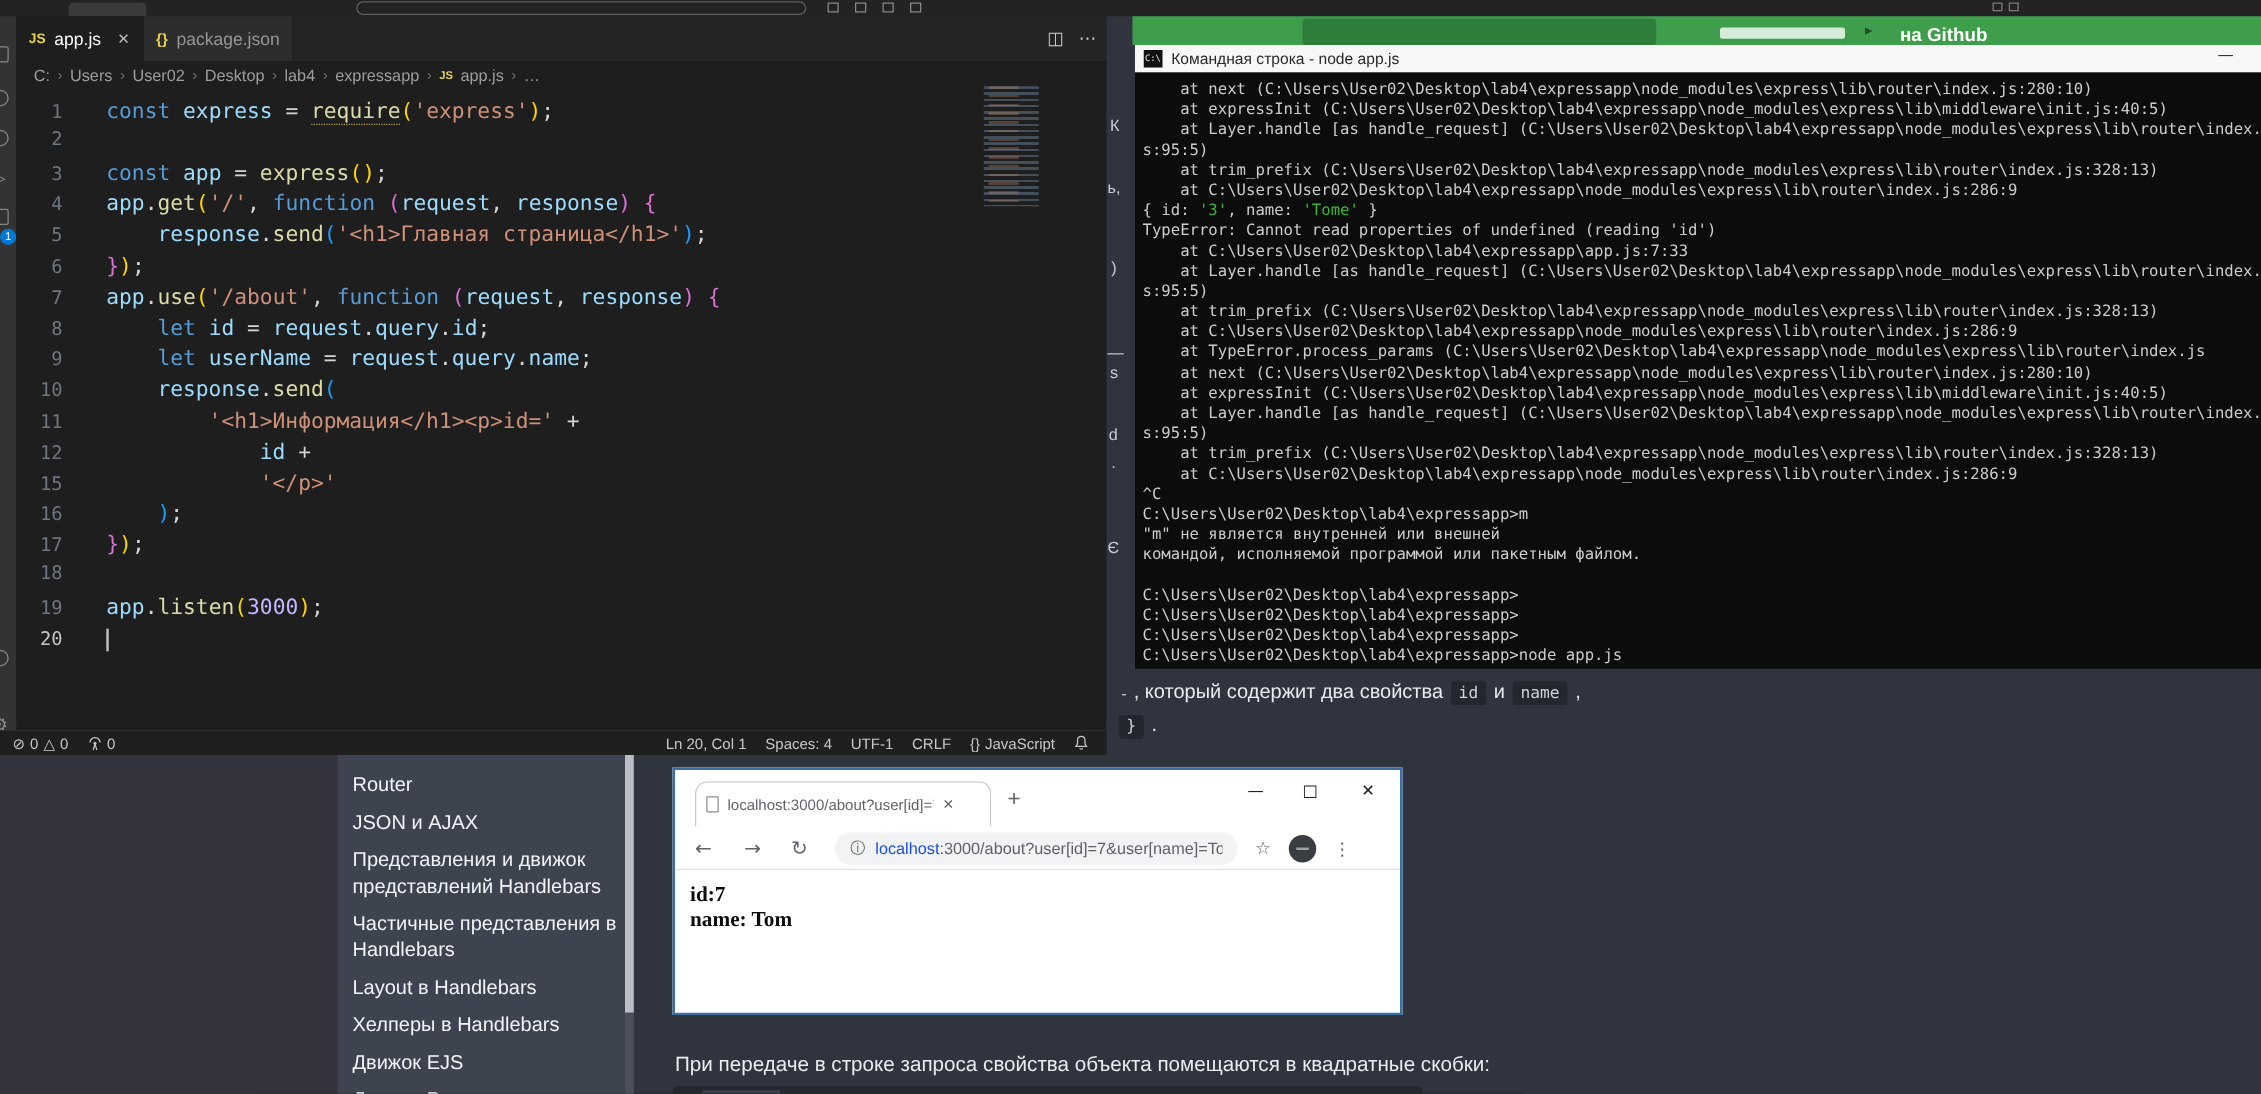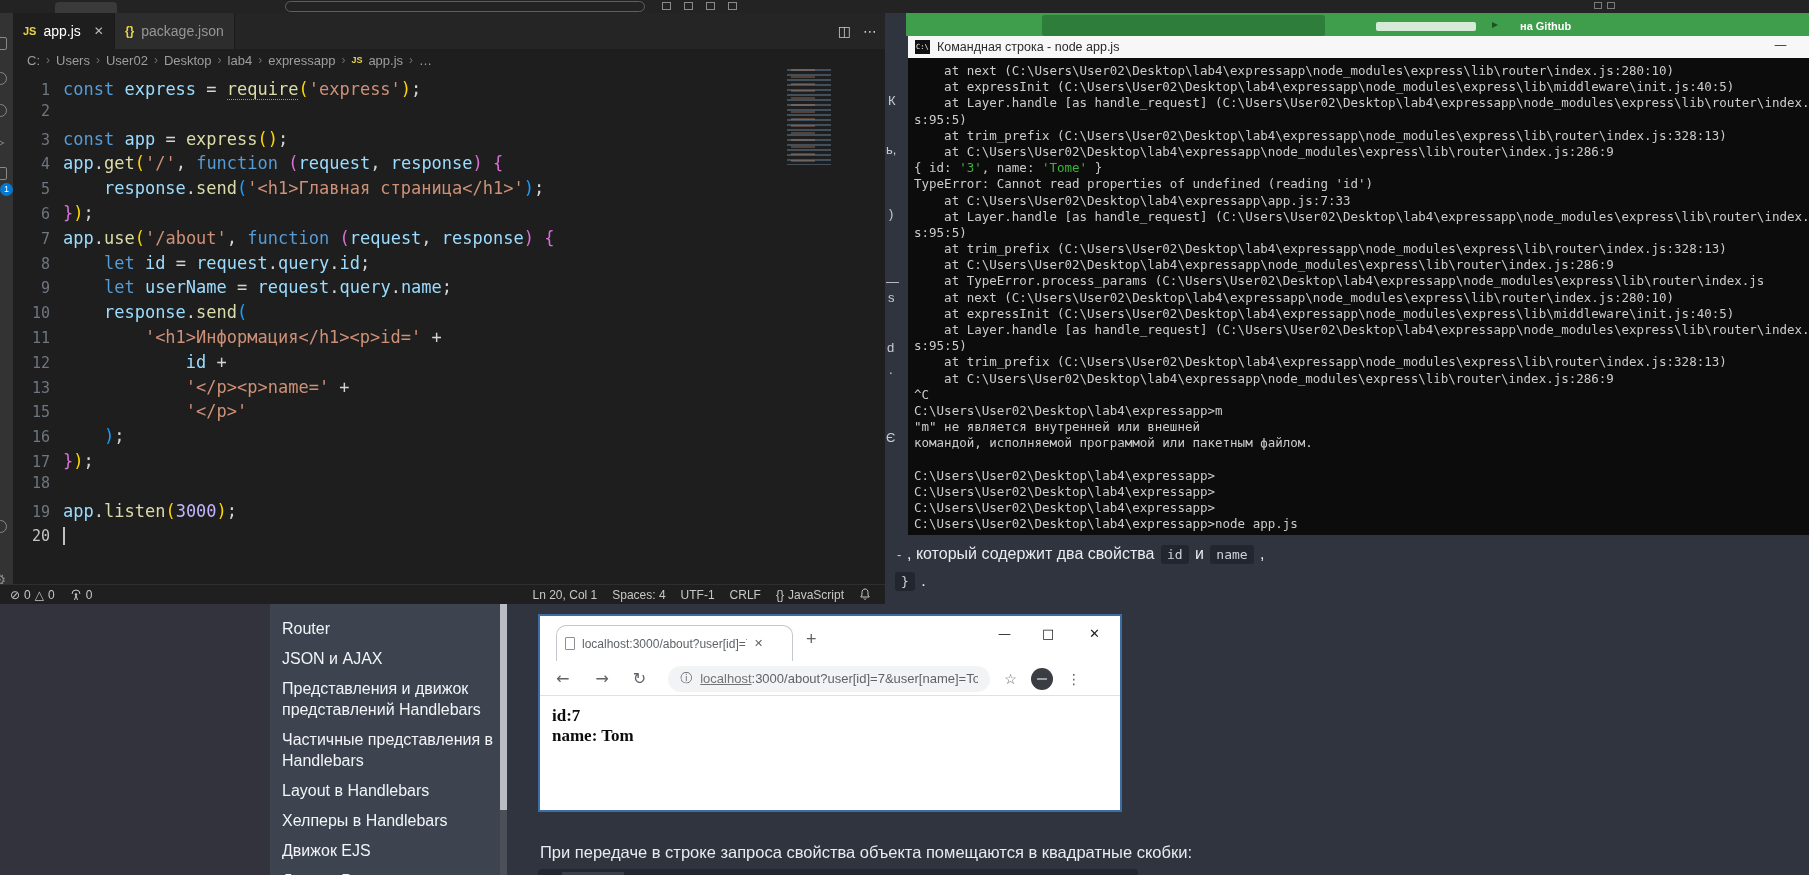--- a/index.html
+++ b/index.html
@@ -13,21 +13,21 @@
   .ts-tab { left:55px; top:2px; width:62px; height:11px; background:#3a3a3a; border-radius:4px 4px 0 0; }
   .ts-search { left:285px; top:1px; width:360px; height:11px; border:1px solid #5f5f5f; border-radius:6px; }
   .ts-ico { top:2px; width:9px; height:8px; border:1px solid #8a8a8a; }
   .ts-ico2 { top:2px; width:8px; height:7px; border:1px solid #7b7b7b; }
 
   
   #github-banner { left:906px; top:13px; width:903px; height:23px; background:#3f9e4b; overflow:hidden; }
   #banner-button { position:absolute; left:136px; top:2px; width:283px; height:21px; background:#2f7d3b; border-radius:3px; }
   #banner-caret { position:absolute; left:586px; top:4px; color:#1e4f26; font-size:12px; }
   #banner-occluded { position:absolute; left:470px; top:9px; width:100px; height:9px; background:rgba(255,255,255,.78); border-radius:2px; }
-  #banner-fragment { position:absolute; left:614px; top:7px; color:#ffffff; font-weight:bold; font-size:11px; }
+  #banner-fragment { position:absolute; left:614px; top:7px; color:#ffffff; font-weight:bold; font-size:15px; }
 
   
   #vscode { left:0; top:13px; width:885px; height:591px; background:#1e1e1e; }
   #activity-bar { position:absolute; left:0; top:0; width:13px; height:591px; background:#333333; overflow:hidden; }
   .ab-glyph { position:absolute; left:-7px; color:#8a8a8a; font-size:15px; }
   .ab-shape { position:absolute; left:-6px; width:13px; height:13px; border:1.5px solid #888; border-radius:50%; }
   .ab-square { border-radius:2px; }
   #activity-badge { position:absolute; left:0px; top:170px; width:13px; height:13px; background:#0078d4; border-radius:50%; color:#fff; font-size:9px; text-align:center; line-height:13px; }
 
   #tab-bar { position:absolute; left:13px; top:0; width:872px; height:36px; background:#252526; display:flex; }
@@ -40,21 +40,21 @@
   #tab-actions { position:absolute; right:8px; top:0; height:36px; display:flex; align-items:center; gap:12px; color:#cccccc; font-size:14px; }
 
   #breadcrumb { position:absolute; left:13px; top:36px; width:872px; height:22px; background:#1e1e1e; display:flex; align-items:center; padding-left:14px; font-size:13px; color:#9d9d9d; gap:6px; white-space:nowrap; }
   .bc-sep { color:#6e6e6e; font-size:12px; }
   .bc-js { color:#e8d44b; font-weight:bold; font-size:9px; }
 
   #editor { position:absolute; left:13px; top:58px; width:872px; height:506px; background:#1e1e1e; overflow:hidden; padding-top:6px; }
   .code-line { display:flex; align-items:baseline; height:24.8px; white-space:pre; }
   .ln { flex:none; width:50px; text-align:right; padding-right:13px; color:#6e7681; font:15px "DejaVu Sans Mono", monospace; }
   .ln-active { color:#c6c6c6; }
-  .lc { font:17px/24.8px "DejaVu Sans Mono", monospace; white-space:pre; }
+  .lc { font:17px/24.8px "DejaVu Sans Mono", monospace; white-space:pre;margin-left:22px; }
   .c-k{color:#569cd6} .c-v{color:#9cdcfe} .c-f{color:#dcdcaa} .c-s{color:#ce9178}
   .c-n{color:#c4b5fd} .c-p{color:#d4d4d4} .c-b1{color:#ffd700} .c-b2{color:#da70d6} .c-b3{color:#179fff}
   .c-fd{color:#dcdcaa; border-bottom:1px dotted rgba(230,200,90,.75);}
   .cursor { display:inline-block; width:2px; height:18px; background:#c0c0c0; vertical-align:text-bottom; }
 
   #minimap { position:absolute; left:787px; top:56px; width:44px; height:96px;
     background:
       repeating-linear-gradient(to bottom, rgba(135,170,200,.35) 0 2px, transparent 2px 5px);
   }
   #minimap::after { content:""; position:absolute; left:4px; top:0; width:24px; height:96px;
@@ -97,21 +97,21 @@
   #bw-tab-title { font-size:12px; color:#5f6368; width:165px; overflow:hidden; white-space:nowrap; }
   #bw-tab-close { color:#5f6368; font-size:11px; }
   #bw-newtab { position:absolute; left:266px; top:13px; font-size:18px; color:#5f6368; }
   .bw-ctrl { position:absolute; top:10px; font-size:13px; color:#202124; font-family:"DejaVu Sans", sans-serif; }
   #bw-toolbar { position:absolute; left:0; top:46px; width:580px; height:34px; display:flex; align-items:center; border-bottom:1px solid #dfe1e5; }
   .bw-nav { color:#5f6368; font-size:16px; font-family:"DejaVu Sans", sans-serif; }
   #bw-back { margin-left:16px; } #bw-fwd { margin-left:26px; } #bw-reload { margin-left:24px; }
   #bw-pill { margin-left:22px; width:322px; height:26px; background:#f1f3f4; border-radius:14px; display:flex; align-items:center; padding:0 12px; gap:8px; }
   #bw-info { color:#5f6368; font-size:12px; }
   #bw-url { font-size:13px; white-space:nowrap; overflow:hidden; }
-  #bw-url .host { color:#737373;text-decoration:underline; } #bw-url .rest { color:#5f6368; }
+  #bw-url .host { color:#1d4ed8; } #bw-url .rest { color:#5f6368; }
   #bw-star { margin-left:14px; color:#5f6368; font-size:14px; font-family:"DejaVu Sans", sans-serif; }
   #bw-avatar { margin-left:14px; width:22px; height:22px; border-radius:50%; background:#3a3d41; position:relative; }
   #bw-avatar::after { content:""; position:absolute; left:6px; top:10px; width:10px; height:2px; background:#9aa0a6; }
   #bw-menu { margin-left:14px; color:#5f6368; font-size:14px; }
   #bw-content { position:absolute; left:0; top:81px; width:580px; height:113px; background:#fff; padding:9px 0 0 12px; }
   .bw-line { font-family:"Liberation Serif", serif; font-weight:bold; font-size:17px; line-height:20px; color:#0d0d0d; }
 
   
   .stray { position:absolute; color:#c8ccd2; font-size:13px; font-family:"Liberation Sans", sans-serif; }
 </style>
@@ -193,21 +193,20 @@
           <div class="code-line"><span class="ln">3</span><span class="lc"><span class="c-k">const</span><span class="c-p"> </span><span class="c-v">app</span><span class="c-p"> = </span><span class="c-f">express</span><span class="c-b1">()</span><span class="c-p">;</span></span></div>
           <div class="code-line"><span class="ln">4</span><span class="lc"><span class="c-v">app</span><span class="c-p">.</span><span class="c-f">get</span><span class="c-b1">(</span><span class="c-s">'/'</span><span class="c-p">, </span><span class="c-k">function</span><span class="c-p"> </span><span class="c-b2">(</span><span class="c-v">request</span><span class="c-p">, </span><span class="c-v">response</span><span class="c-b2">)</span><span class="c-p"> </span><span class="c-b2">{</span></span></div>
           <div class="code-line"><span class="ln">5</span><span class="lc"><span class="c-p">    </span><span class="c-v">response</span><span class="c-p">.</span><span class="c-f">send</span><span class="c-b3">(</span><span class="c-s">'&lt;h1&gt;Главная страница&lt;/h1&gt;'</span><span class="c-b3">)</span><span class="c-p">;</span></span></div>
           <div class="code-line"><span class="ln">6</span><span class="lc"><span class="c-b2">}</span><span class="c-b1">)</span><span class="c-p">;</span></span></div>
           <div class="code-line"><span class="ln">7</span><span class="lc"><span class="c-v">app</span><span class="c-p">.</span><span class="c-f">use</span><span class="c-b1">(</span><span class="c-s">'/about'</span><span class="c-p">, </span><span class="c-k">function</span><span class="c-p"> </span><span class="c-b2">(</span><span class="c-v">request</span><span class="c-p">, </span><span class="c-v">response</span><span class="c-b2">)</span><span class="c-p"> </span><span class="c-b2">{</span></span></div>
           <div class="code-line"><span class="ln">8</span><span class="lc"><span class="c-p">    </span><span class="c-k">let</span><span class="c-p"> </span><span class="c-v">id</span><span class="c-p"> = </span><span class="c-v">request</span><span class="c-p">.</span><span class="c-v">query</span><span class="c-p">.</span><span class="c-v">id</span><span class="c-p">;</span></span></div>
           <div class="code-line"><span class="ln">9</span><span class="lc"><span class="c-p">    </span><span class="c-k">let</span><span class="c-p"> </span><span class="c-v">userName</span><span class="c-p"> = </span><span class="c-v">request</span><span class="c-p">.</span><span class="c-v">query</span><span class="c-p">.</span><span class="c-v">name</span><span class="c-p">;</span></span></div>
           <div class="code-line"><span class="ln">10</span><span class="lc"><span class="c-p">    </span><span class="c-v">response</span><span class="c-p">.</span><span class="c-f">send</span><span class="c-b3">(</span></span></div>
           <div class="code-line"><span class="ln">11</span><span class="lc"><span class="c-p">        </span><span class="c-s">'&lt;h1&gt;Информация&lt;/h1&gt;&lt;p&gt;id=' </span><span class="c-p">+</span></span></div>
           <div class="code-line"><span class="ln">12</span><span class="lc"><span class="c-p">            </span><span class="c-v">id</span><span class="c-p"> +</span></span></div>
-          <div class="code-line"><span class="ln">13</span><span class="lc"><span class="c-p">            </span><span class="c-s">'&lt;/p&gt;&lt;p&gt;name=' </span><span class="c-p">+</span></span></div>
           <div class="code-line"><span class="ln">15</span><span class="lc"><span class="c-p">            </span><span class="c-s">'&lt;/p&gt;'</span></span></div>
           <div class="code-line"><span class="ln">16</span><span class="lc"><span class="c-p">    </span><span class="c-b3">)</span><span class="c-p">;</span></span></div>
           <div class="code-line"><span class="ln">17</span><span class="lc"><span class="c-b2">}</span><span class="c-b1">)</span><span class="c-p">;</span></span></div>
           <div class="code-line"><span class="ln">18</span><span class="lc"></span></div>
           <div class="code-line"><span class="ln">19</span><span class="lc"><span class="c-v">app</span><span class="c-p">.</span><span class="c-f">listen</span><span class="c-b1">(</span><span class="c-n">3000</span><span class="c-b1">)</span><span class="c-p">;</span></span></div>
           <div class="code-line"><span class="ln ln-active">20</span><span class="lc"><span class="cursor"></span></span></div>
         </div>
     </div>
     <div id="minimap"></div>
 

